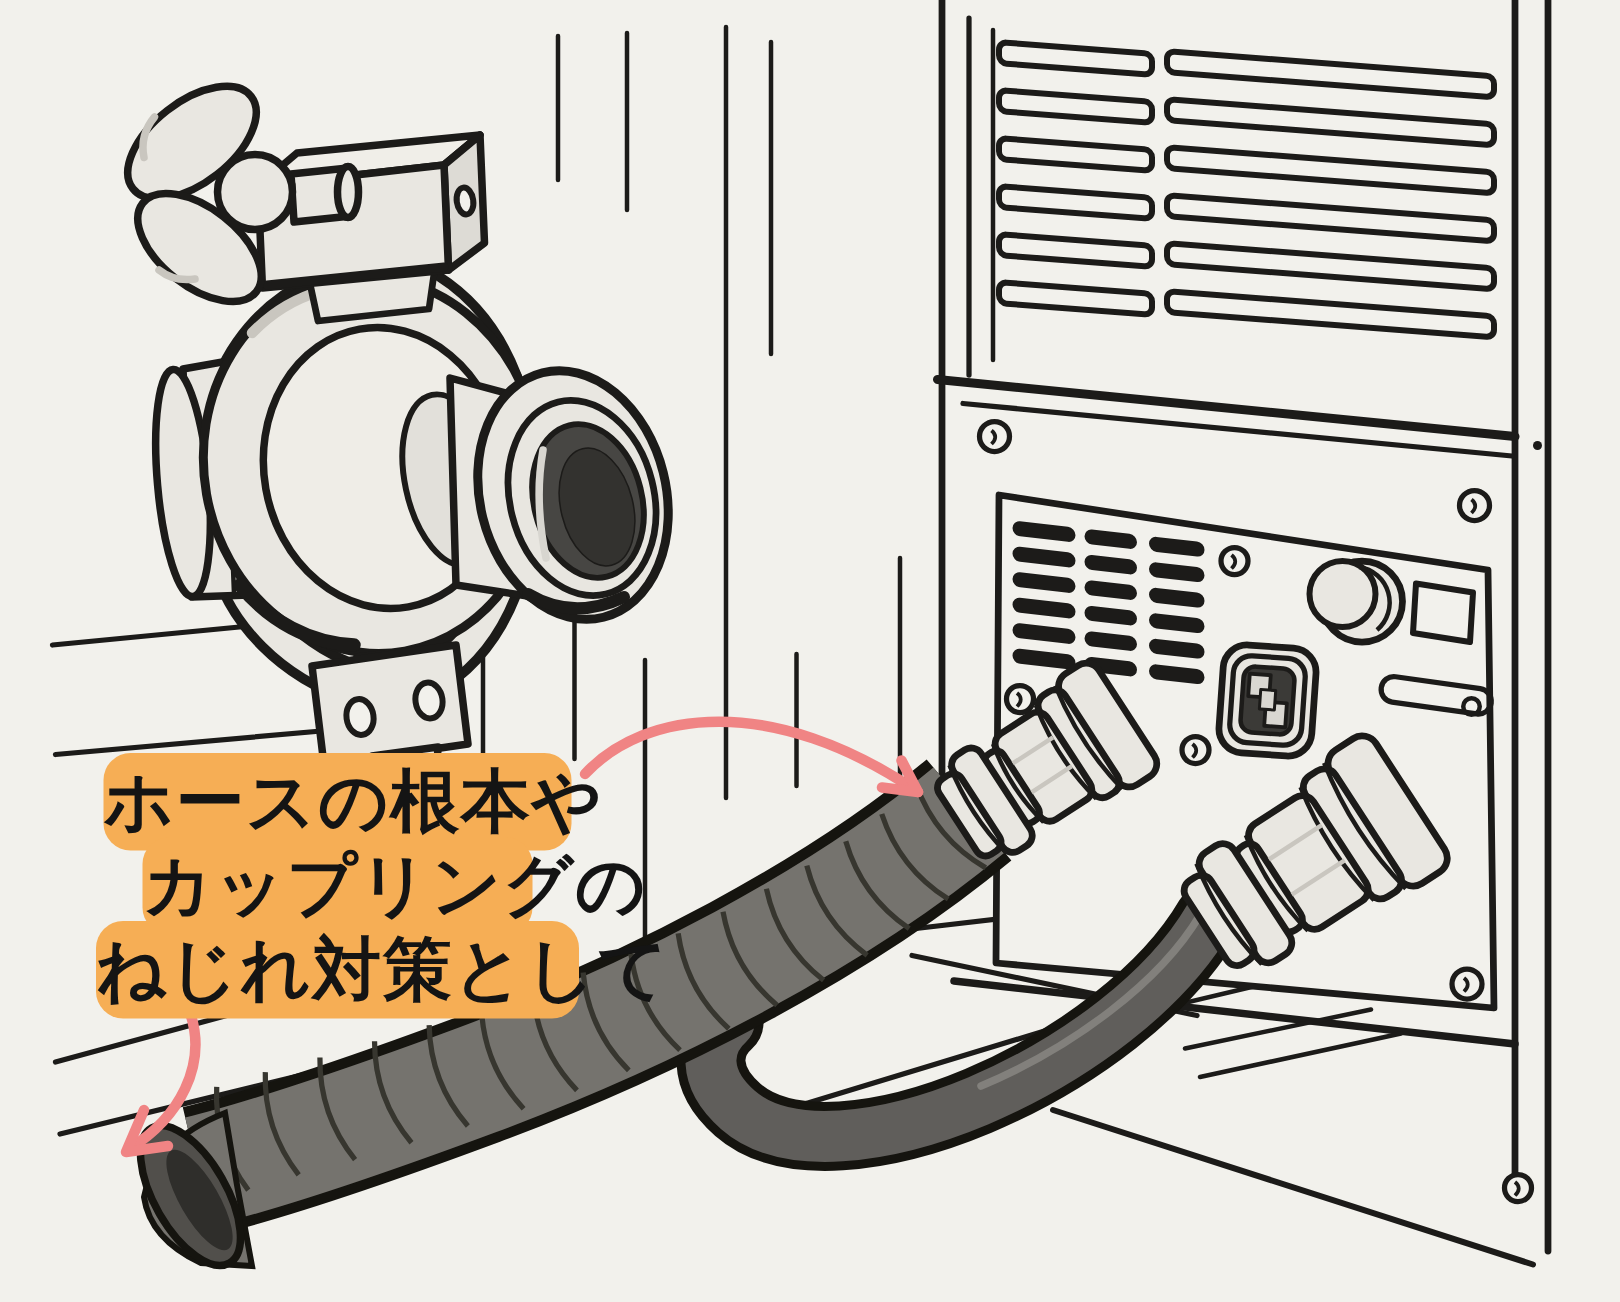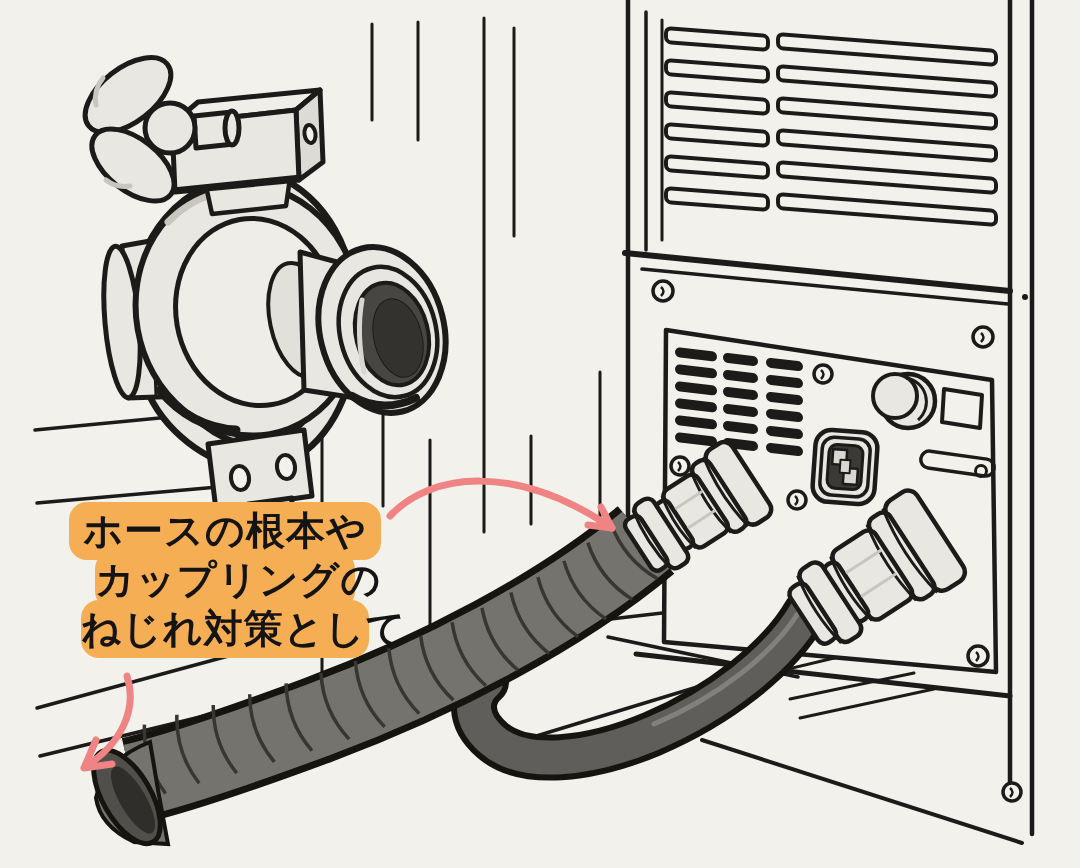--- a/index.html
+++ b/index.html
@@ -9,27 +9,27 @@
     font-family:"DejaVu Sans","Liberation Sans",sans-serif;
   }
   .stage svg{position:absolute;left:0;top:0;}
   .callout{
     position:absolute;left:44px;top:502px;width:362px;
     display:flex;flex-direction:column;align-items:center;
     pointer-events:none;
   }
   .callout .line{
     background:#F6AE55;color:#141414;
-    font-weight:700;font-size:39px;line-height:1.0;
+    font-weight:700;font-size:46px;line-height:1.0;
     padding:9px 0 10px 0;border-radius:18px;text-align:center;
     letter-spacing:1px;white-space:nowrap;
   }
   .callout .w1{width:312px;}
   .callout .w2{width:260px;margin-top:-9px;}
-  .callout .w3{width:288px;margin-top:-9px;}
+  .callout .w3{width:322px;margin-top:-9px;}
 </style>
 </head>
 <body>
 
 <div class="stage">
 <svg width="1080" height="868" viewBox="0 0 1080 868">
   <rect x="0" y="0" width="1080" height="868" fill="#F2F1EC"></rect>
 
   <g stroke="#1C1B19" stroke-width="3" stroke-linecap="round">
     <line x1="372" y1="24" x2="372" y2="120"></line>

